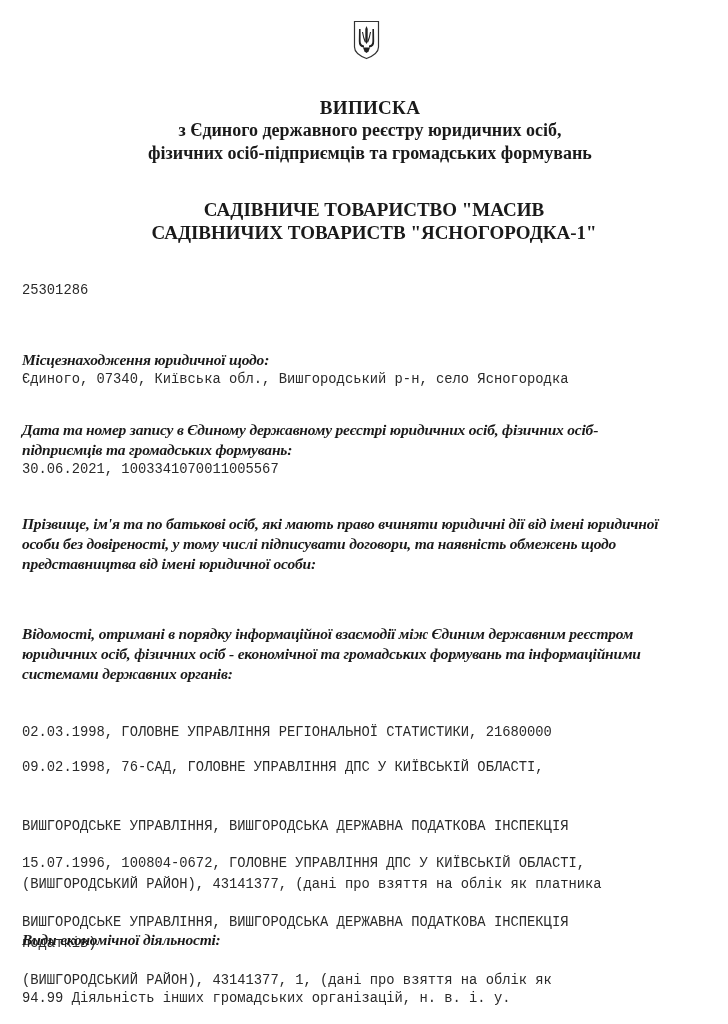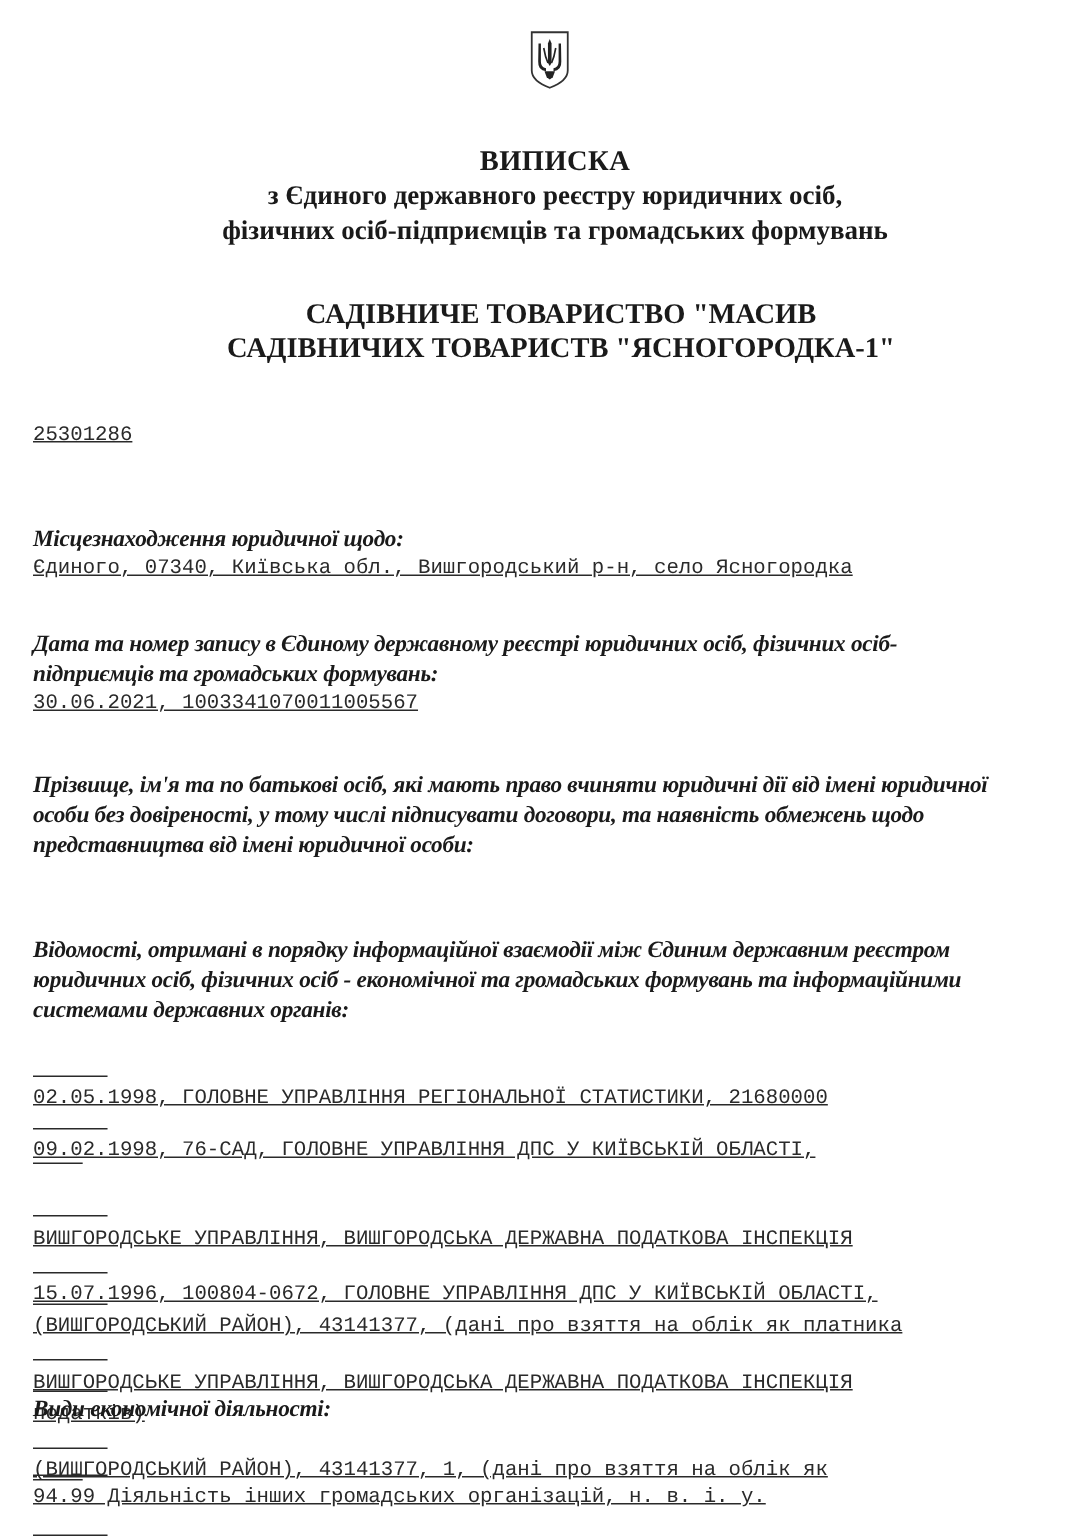--- a/index.html
+++ b/index.html
@@ -9,21 +9,21 @@
   .title-block { position: absolute; left: 0; top: 96px; width: 740px; text-align: center;
     font-family: "Liberation Serif", "DejaVu Serif", serif; font-weight: bold; color: #1a1a1a; }
   .title-main { font-size: 19px; line-height: 23px; letter-spacing: 0.3px; }
   .title-sub { font-size: 18px; line-height: 23px; }
   .org-name { position: absolute; left: 0; top: 198px; width: 748px; text-align: center;
     font-family: "Liberation Serif", "DejaVu Serif", serif; font-weight: bold; font-size: 19px; line-height: 23px; color: #1a1a1a; }
   .section { position: absolute; left: 22px; width: 700px; }
   .label { font-family: "Liberation Serif", "DejaVu Serif", serif; font-style: italic; font-weight: bold;
     font-size: 15.5px; line-height: 20px; color: #1a1a1a; letter-spacing: -0.2px; }
   .value { font-family: "Liberation Mono", "DejaVu Sans Mono", monospace; font-size: 13.8px; line-height: 19.5px;
-    color: #2a2a2a; white-space: pre-wrap; text-decoration: underline; }
+    color: #2a2a2a; white-space: pre-wrap; }
 </style>
 </head>
 <body>
 
 <div class="page">
 
   <div class="emblem">
     <svg width="27" height="40" viewBox="0 0 27 40">
       <path d="M1.5 1.5 H25.5 V27 Q25.5 34 13.5 38.5 Q1.5 34 1.5 27 Z" fill="none" stroke="#333" stroke-width="1.2"></path>
       <path d="M13.5 6 L12.3 9 L12.3 22 L13.5 24 L14.7 22 L14.7 9 Z" fill="#222"></path>
@@ -65,21 +65,21 @@
     <div class="label">Прізвище, ім'я та по батькові осіб, які мають право вчиняти юридичні дії від імені юридичної</div>
     <div class="label">особи без довіреності, у тому числі підписувати договори, та наявність обмежень щодо</div>
     <div class="label">представництва від імені юридичної особи:</div>
   </div>
 
   <div class="section" style="top:624px; width:706px;">
     <div class="label">Відомості, отримані в порядку інформаційної взаємодії між Єдиним державним реєстром</div>
     <div class="label">юридичних осіб, фізичних осіб - економічної та громадських формувань та інформаційними</div>
     <div class="label">системами державних органів:</div>
     <div class="value">
-      <div>02.05.1998, ГОЛОВНЕ УПРАВЛІННЯ РЕГІОНАЛЬНОЇ СТАТИСТИКИ, 21680000</div>
+      <div>02.03.1998, ГОЛОВНЕ УПРАВЛІННЯ РЕГІОНАЛЬНОЇ СТАТИСТИКИ, 21680000</div>
     </div>
   </div>
 
   <div class="section" style="top:719px; width:706px;">
     <div class="value">
       <div>09.02.1998, 76-САД, ГОЛОВНЕ УПРАВЛІННЯ ДПС У КИЇВСЬКІЙ ОБЛАСТІ,</div>
       <div>ВИШГОРОДСЬКЕ УПРАВЛІННЯ, ВИШГОРОДСЬКА ДЕРЖАВНА ПОДАТКОВА ІНСПЕКЦІЯ</div>
       <div>(ВИШГОРОДСЬКИЙ РАЙОН), 43141377, (дані про взяття на облік як платника</div>
       <div>податків)</div>
     </div>

